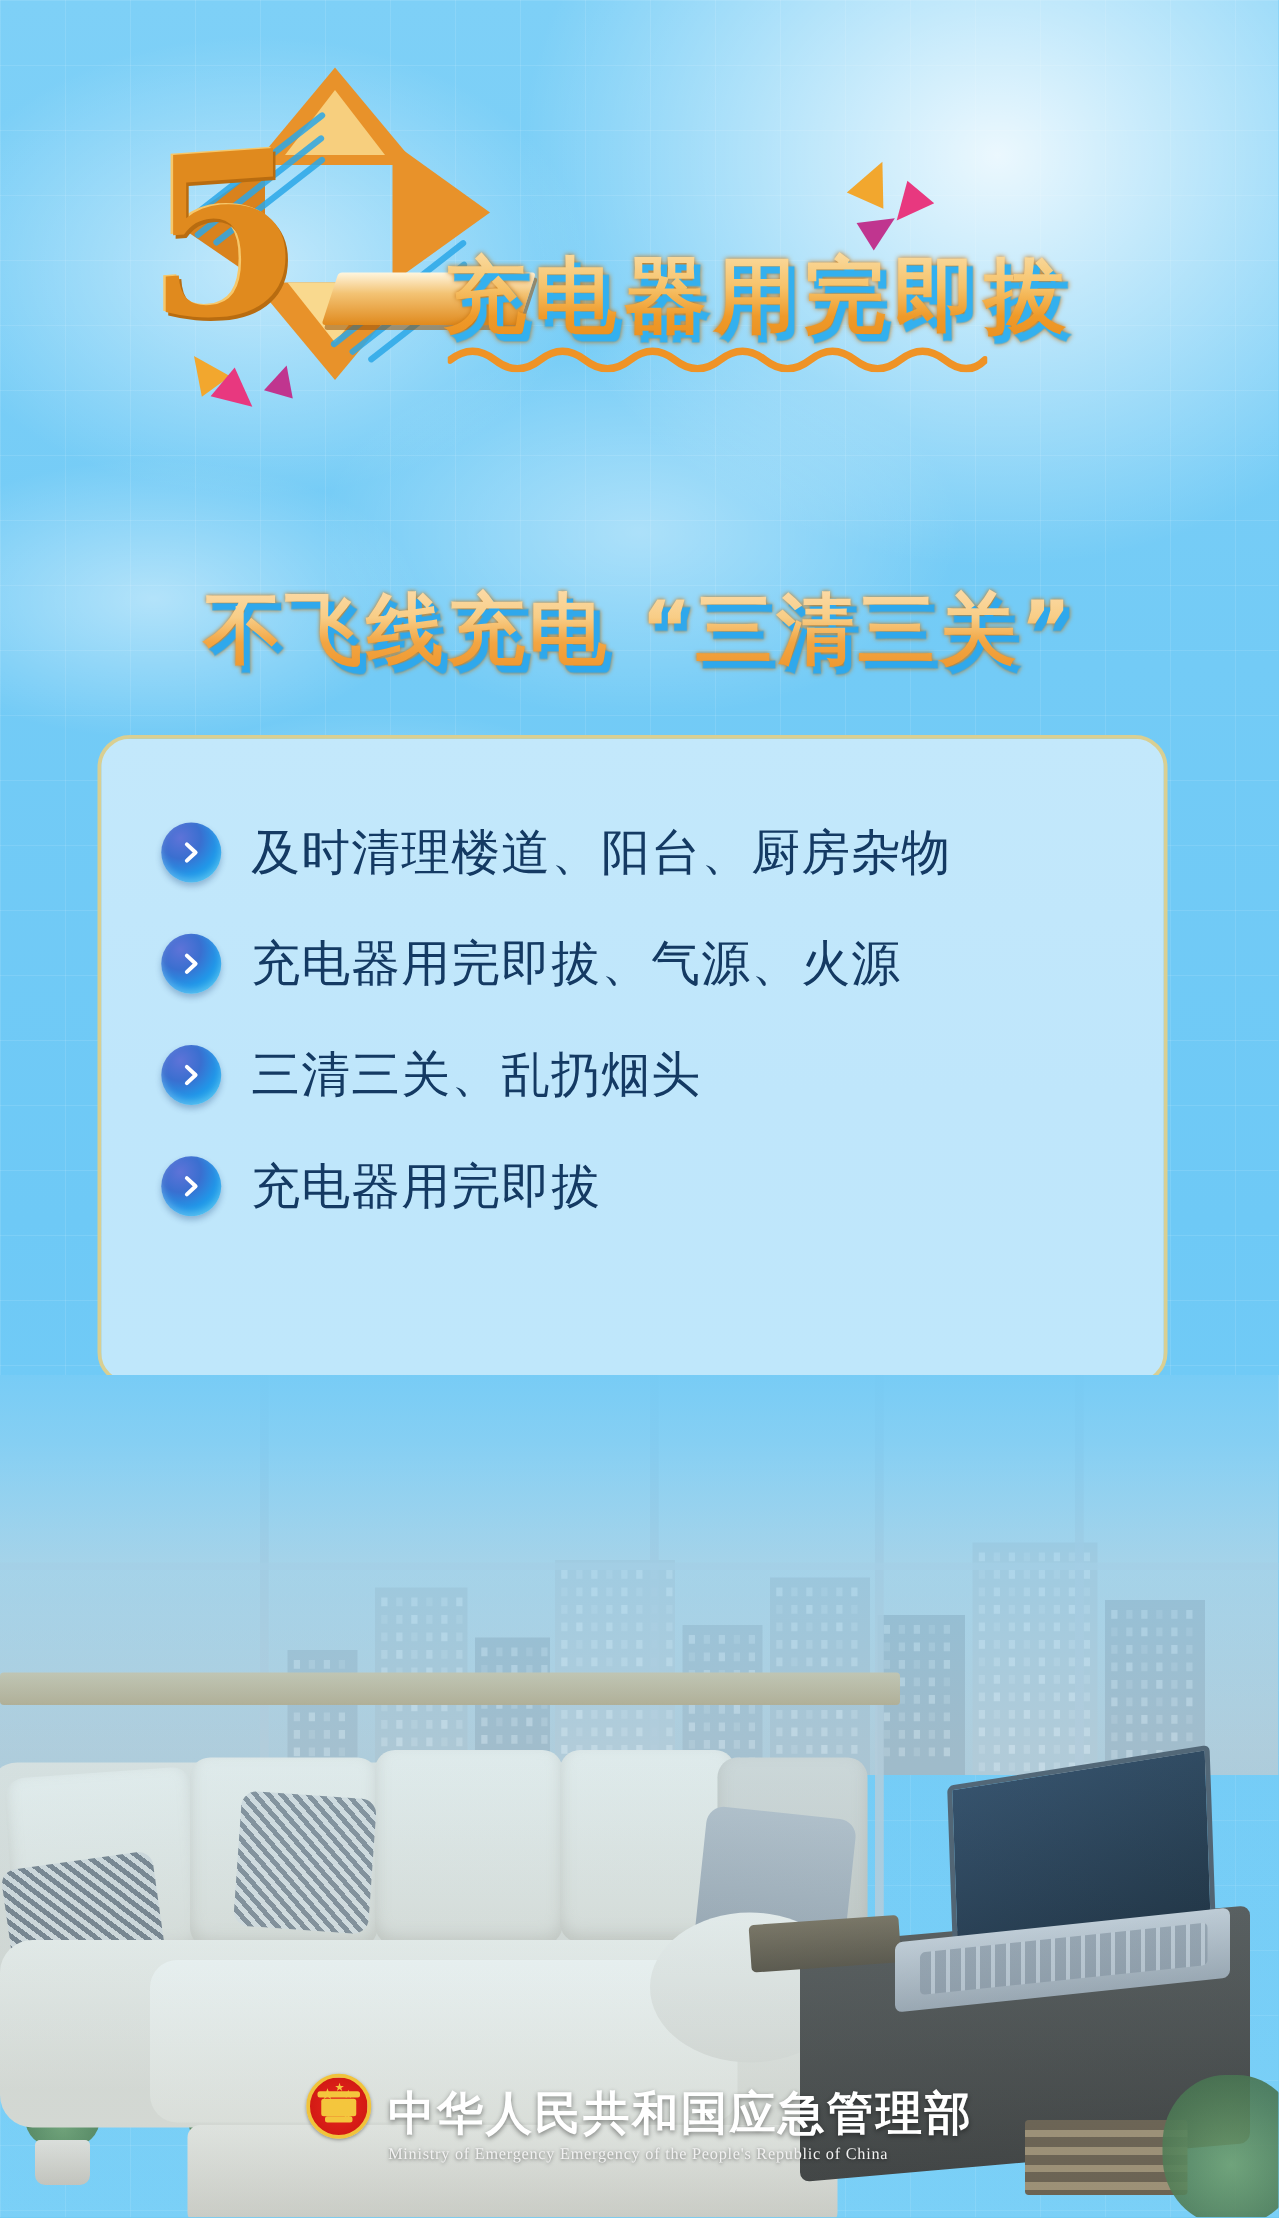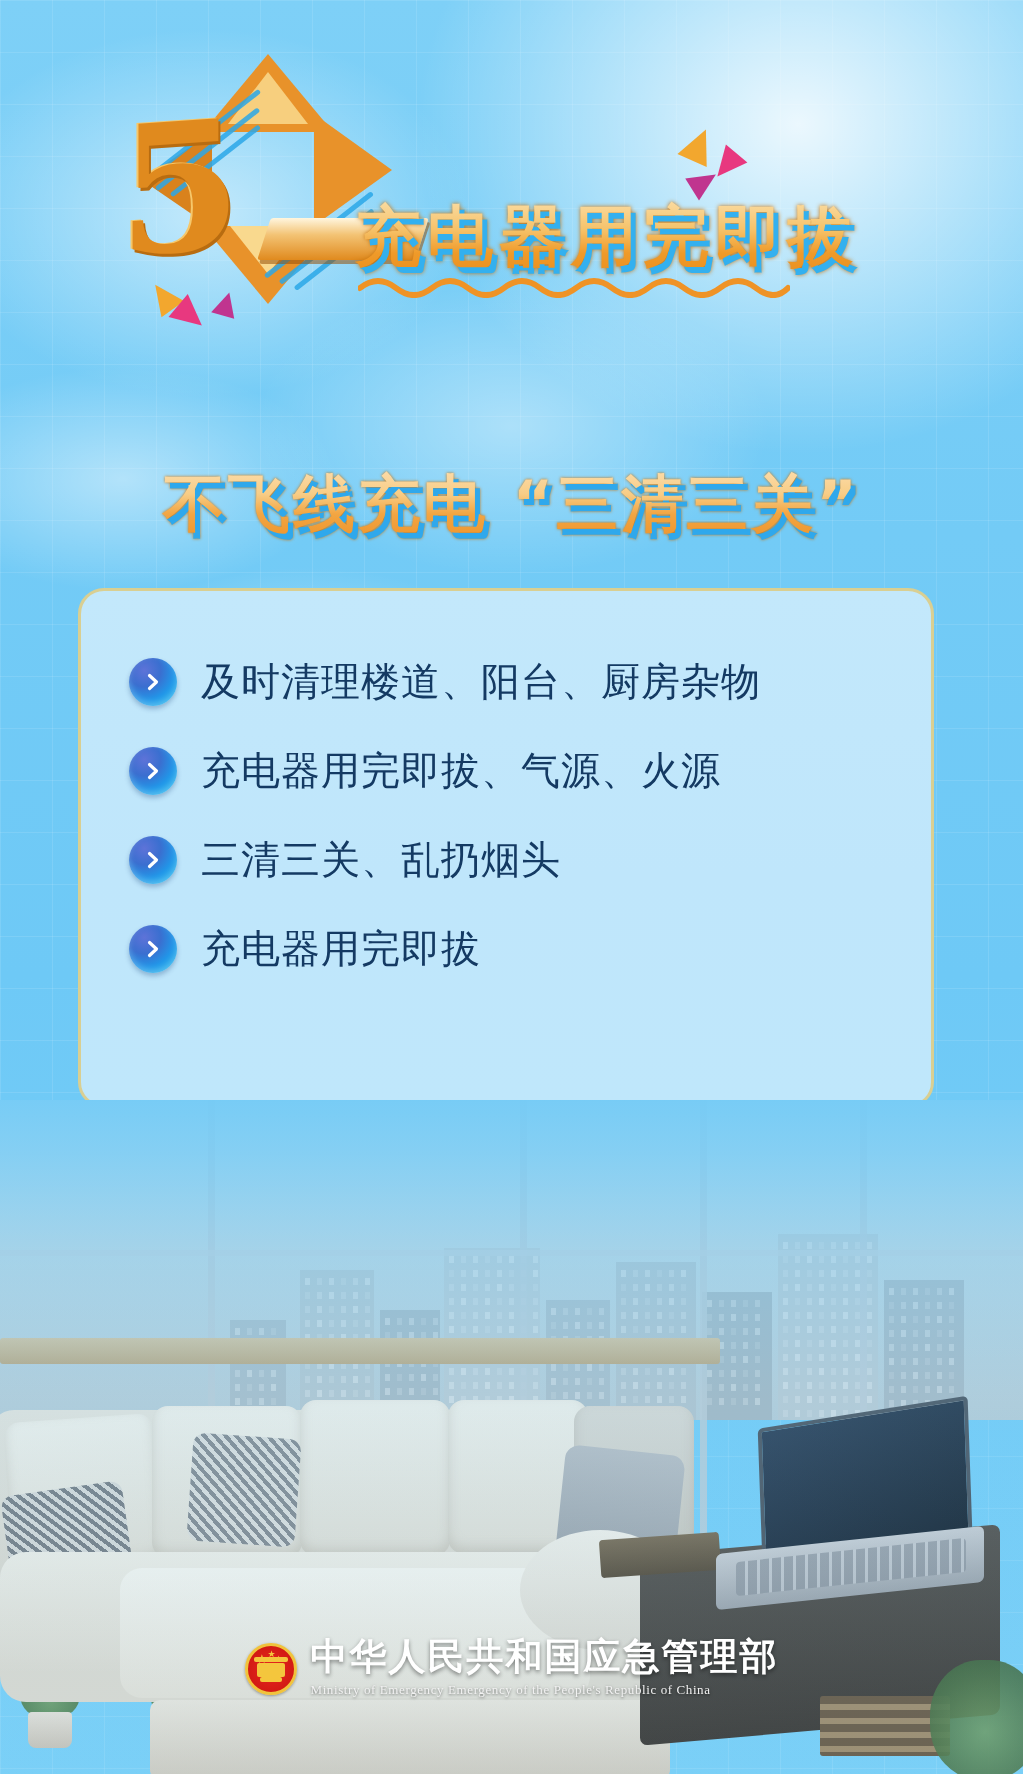--- a/index.html
+++ b/index.html
@@ -340,23 +340,24 @@
     position:absolute; color:#f4c63d; font-size:9px; line-height:1;
   }
   .emblem .s0{ left:9px; top:7px; font-size:12px;}
   .emblem .s1{ left:20px; top:4px;}
   .emblem .s2{ left:27px; top:9px;}
   .emblem .s3{ left:30px; top:17px;}
   .emblem .s4{ left:26px; top:25px;}
   .footer-text{ display:flex; flex-direction:column; }
   .footer-cn{
     font-size:37px; font-weight:bold; color:#ffffff; letter-spacing:2px;
-    font-family:Liberation Mono, monospace;
+    font-family:Liberation Serif, serif;
     text-shadow:0 2px 4px rgba(0,0,0,.45);
     line-height:1.05;
+    margin-top:33px;
   }
   .footer-en{
     font-size:13px; color:#f2f2f2; letter-spacing:.6px; margin-top:3px;
     font-family:"Liberation Serif","DejaVu Serif",serif;
     text-shadow:0 1px 3px rgba(0,0,0,.55);
   }
 </style>
 </head>
 <body>
 

